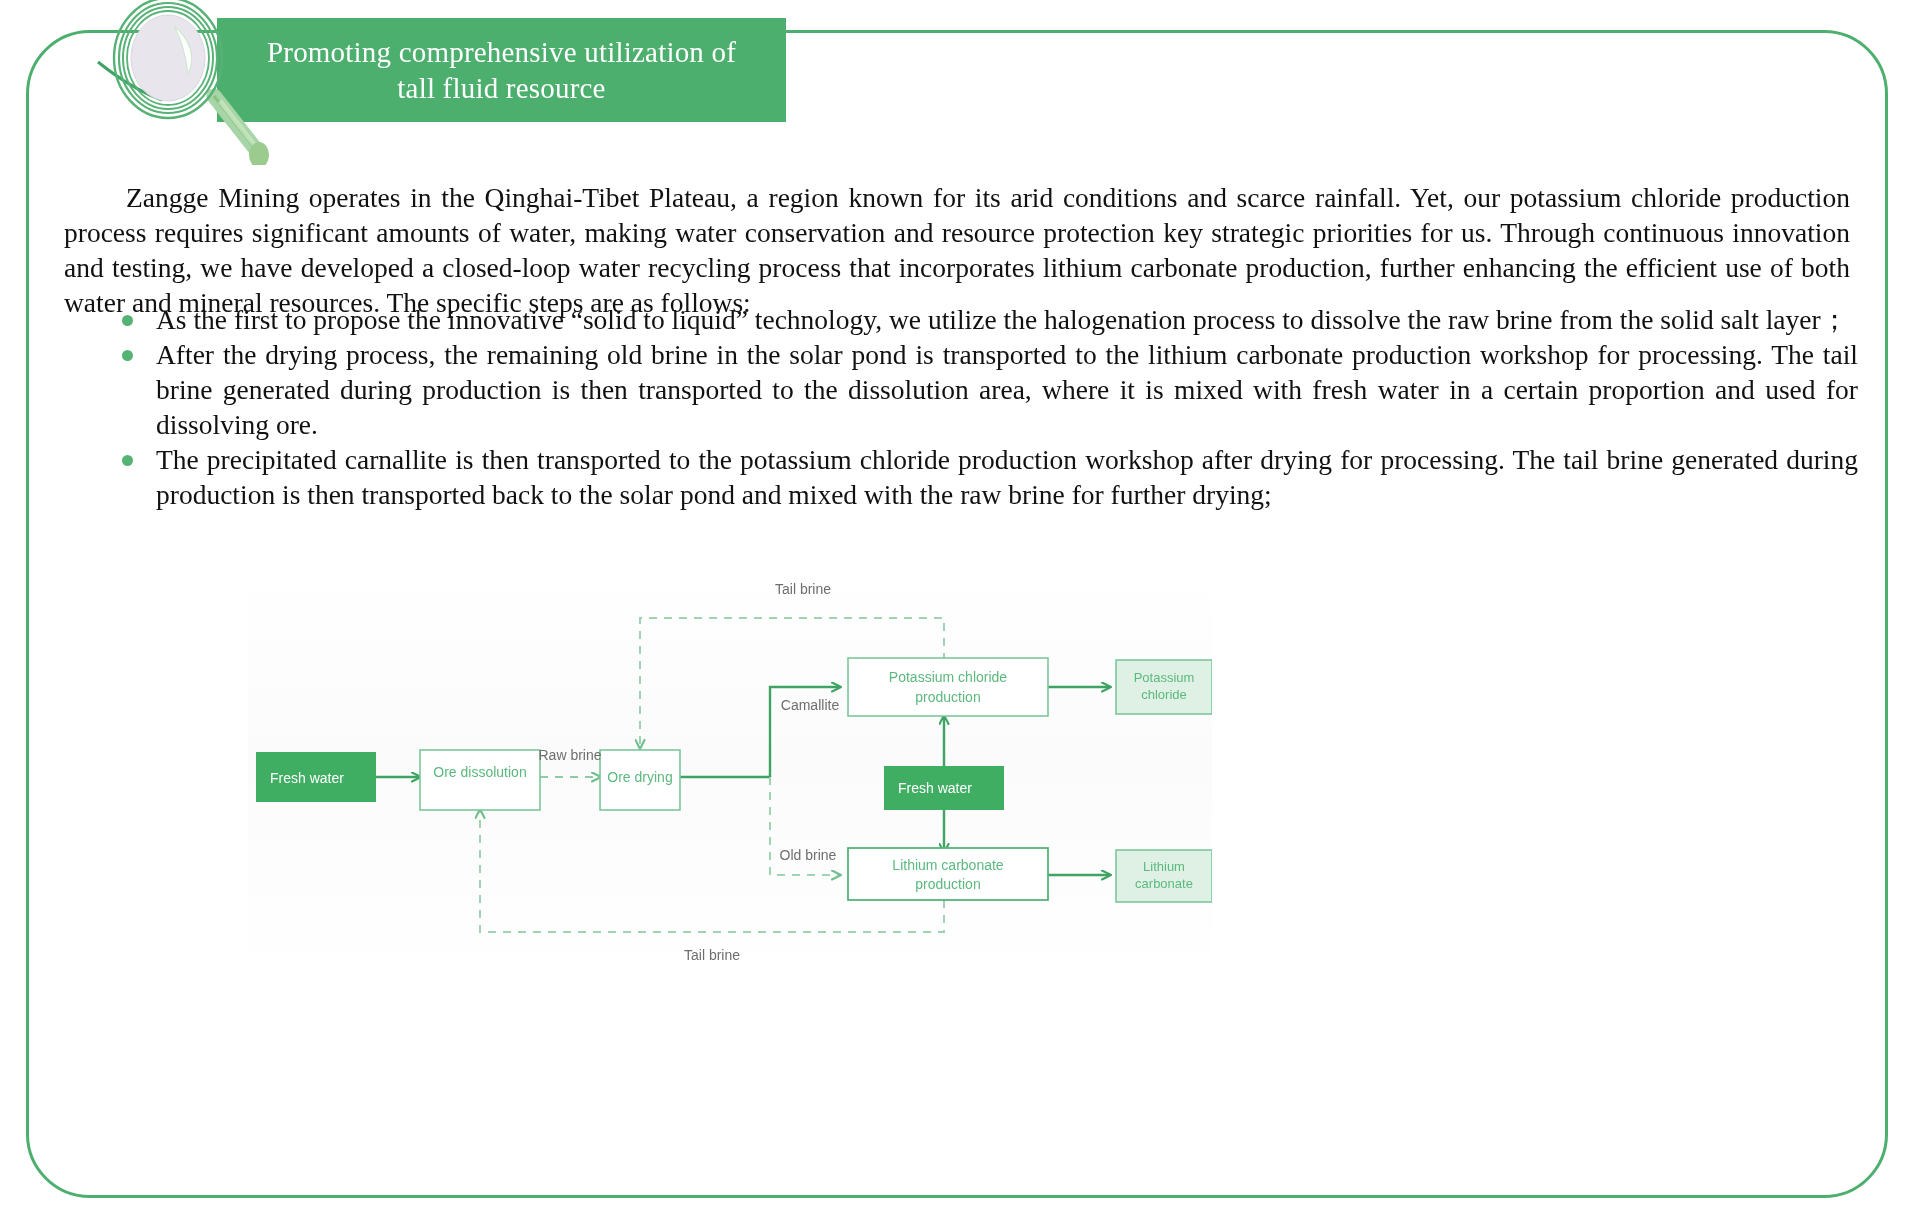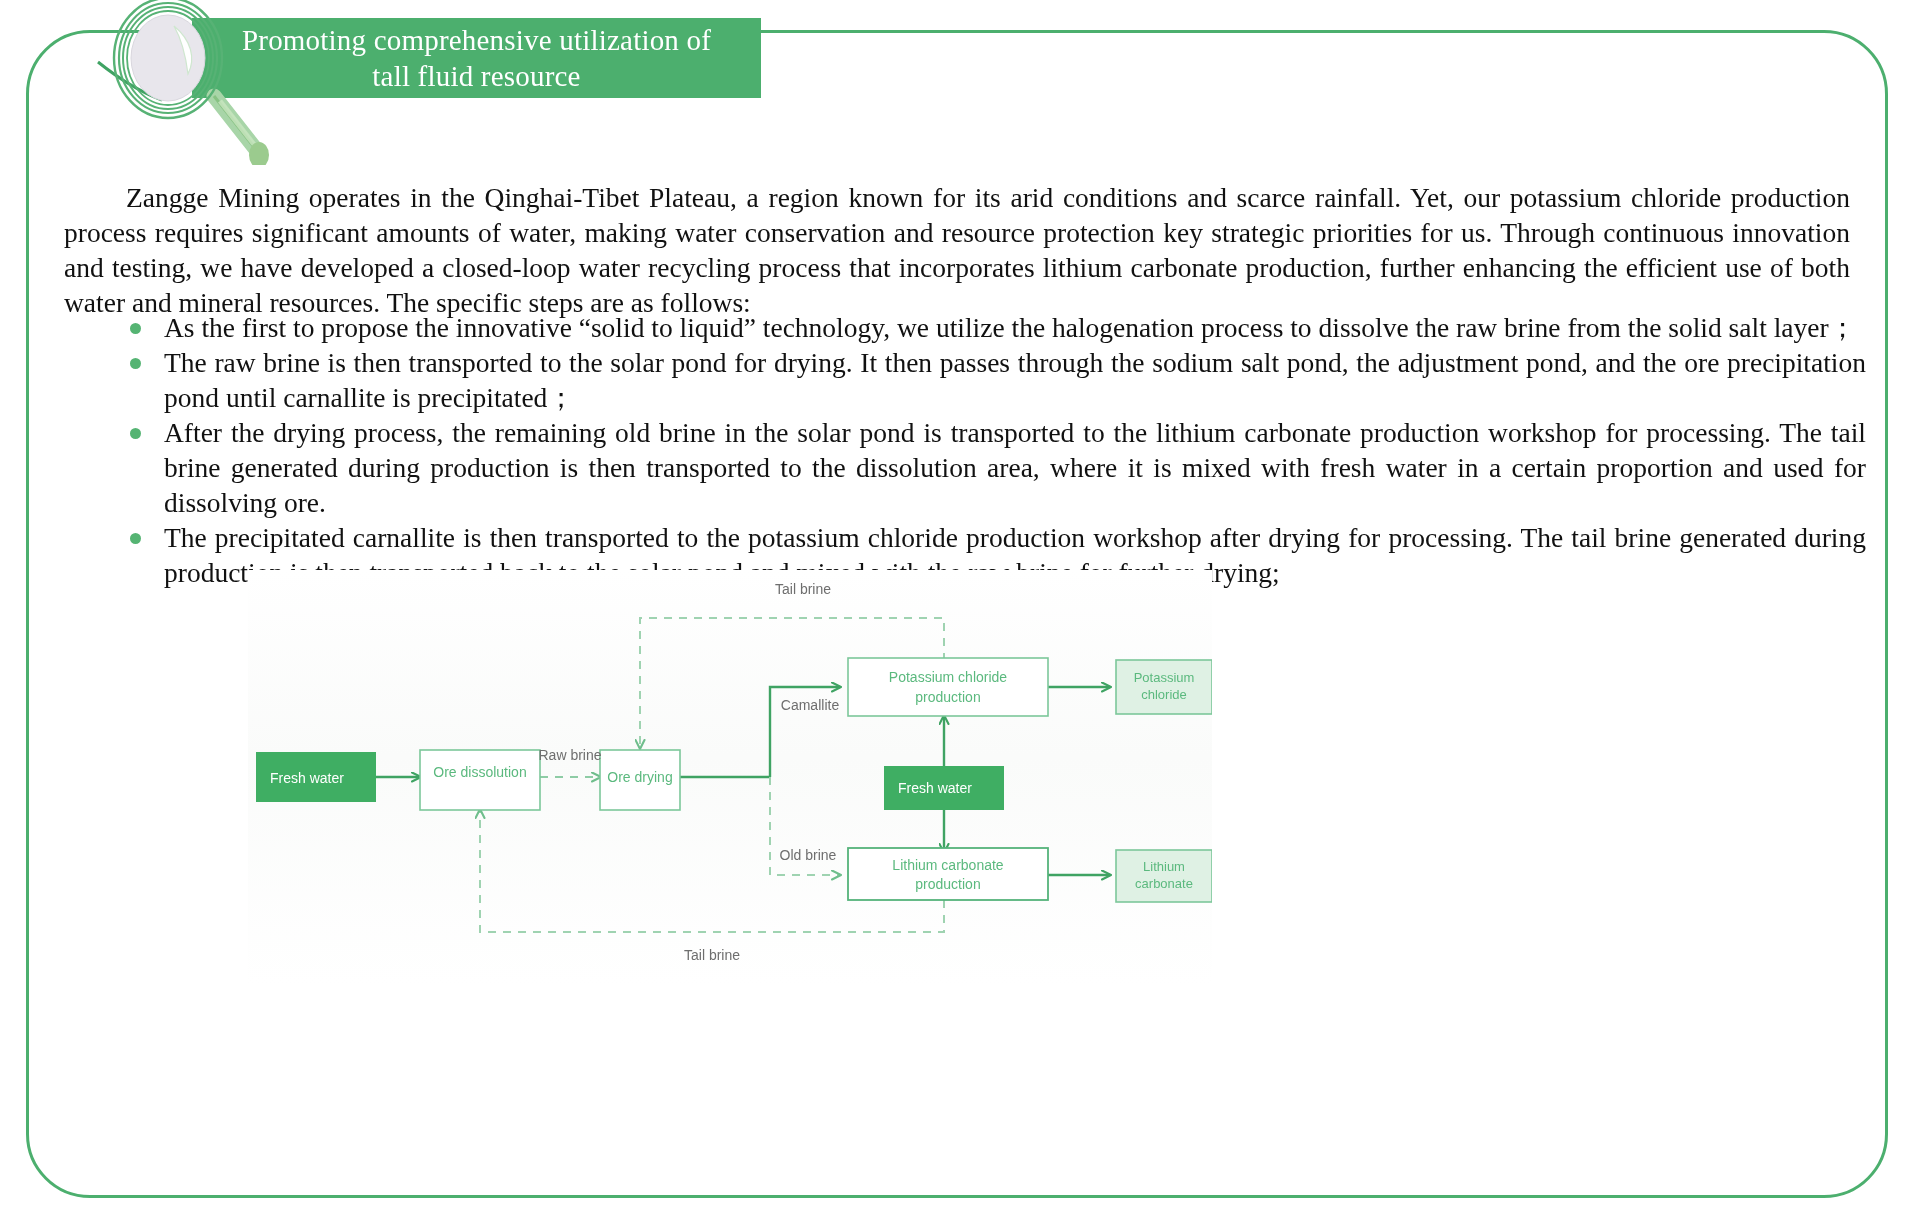--- a/index.html
+++ b/index.html
@@ -20,22 +20,22 @@
     width: 1862px; height: 1168px;
     border: 3px solid #4CAF6E;
     border-radius: 64px;
     box-sizing: border-box;
     background: #ffffff;
   }
 
   
   #header-banner {
     position: absolute;
-    left: 192px; top: 18px;
-    width: 569px; height: 80px;
+    left: 217px; top: 18px;
+    width: 569px; height: 104px;
     background: #4CAF6E;
     display: flex;
     align-items: center;
     justify-content: center;
     z-index: 4;
   }
   #header-title {
     color: #ffffff;
     font-family: "Liberation Serif", "DejaVu Serif", serif;
     font-size: 29px;
@@ -69,21 +69,21 @@
     text-align: justify;
     text-indent: 62px;
     text-justify: inter-word;
   }
 
   #bullet-list {
     position: absolute;
     left: 110px; top: 294px;
     width: 1740px;
     list-style: none;
-    margin: 16px; padding: 0;
+    margin: 8px; padding: 0;
   }
   #bullet-list li {
     position: relative;
     padding-left: 38px;
     margin-bottom: 0px;
     font-size: 27.5px;
     line-height: 35px;
     color: #111111;
     text-align: justify;
     text-justify: inter-word;
@@ -137,21 +137,20 @@
   <div id="header-title">Promoting comprehensive utilization of
 tall fluid resource</div>
 </div>
 
 <div id="content">
 
   <p id="intro-paragraph">Zangge Mining operates in the Qinghai-Tibet Plateau, a region known for its arid conditions and scarce rainfall. Yet, our potassium chloride production process requires significant amounts of water, making water conservation and resource protection key strategic priorities for us. Through continuous innovation and testing, we have developed a closed-loop water recycling process that incorporates lithium carbonate production, further enhancing the efficient use of both water and mineral resources. The specific steps are as follows:</p>
 
   <ul id="bullet-list">
     <li>As the first to propose the innovative “solid to liquid” technology, we utilize the halogenation process to dissolve the raw brine from the solid salt layer；</li>
-    <li>The raw brine is then transported to the solar pond for drying. It then passes through the sodium salt pond, the adjustment pond, and the ore precipitation pond until carnallite is precipitated；</li>
     <li>After the drying process, the remaining old brine in the solar pond is transported to the lithium carbonate production workshop for processing. The tail brine generated during production is then transported to the dissolution area, where it is mixed with fresh water in a certain proportion and used for dissolving ore.</li>
     <li>The precipitated carnallite is then transported to the potassium chloride production workshop after drying for processing. The tail brine generated during production is then transported back to the solar pond and mixed with the raw brine for further drying;</li>
   </ul>
 
   <div id="diagram-wrap">
     <svg id="diagram-svg" width="964" height="415" viewBox="0 0 964 415" xmlns="http://www.w3.org/2000/svg">
       <defs>
         <linearGradient id="bgfade" x1="0" y1="0" x2="0" y2="1">
           <stop offset="0%" stop-color="#ffffff"></stop>
           <stop offset="45%" stop-color="#fafbfa"></stop>

